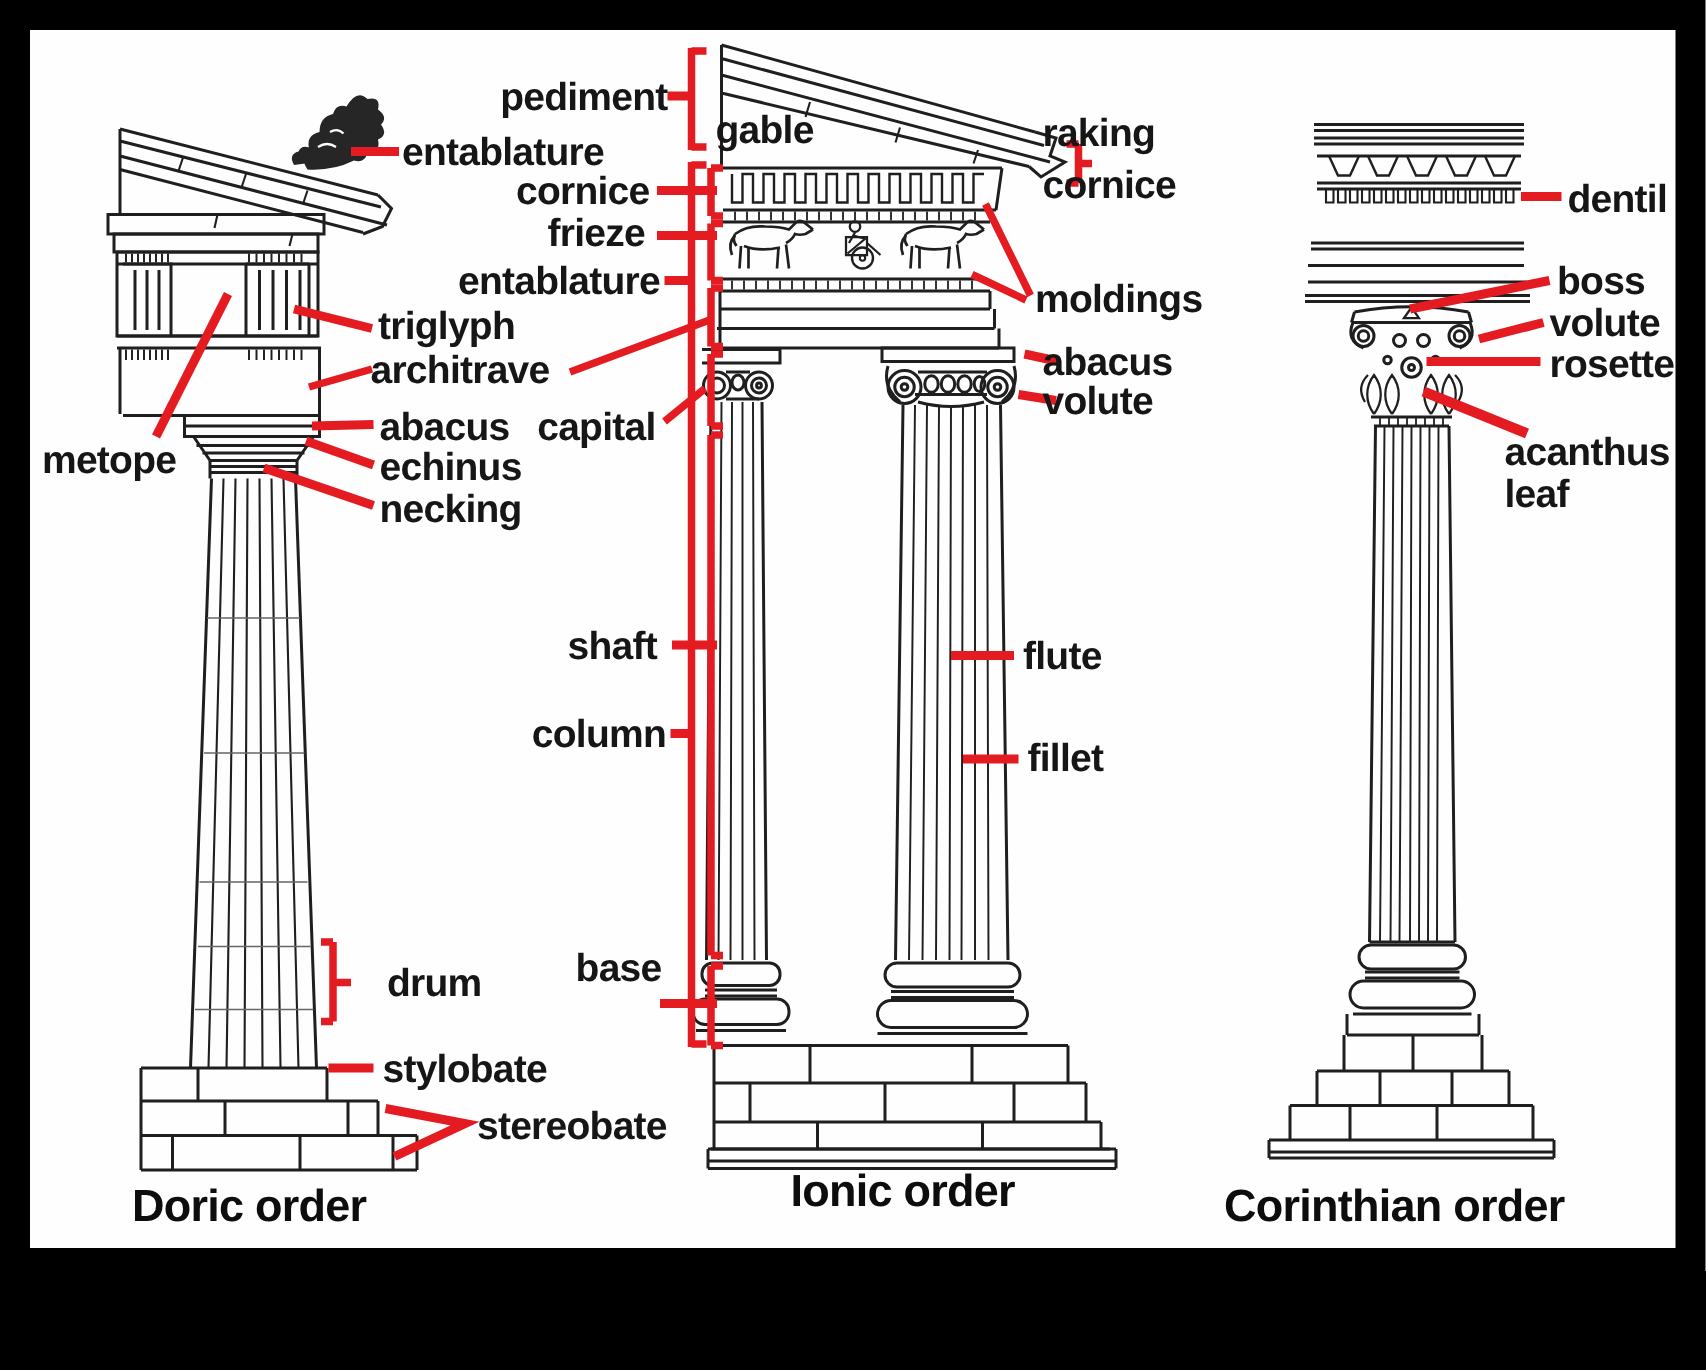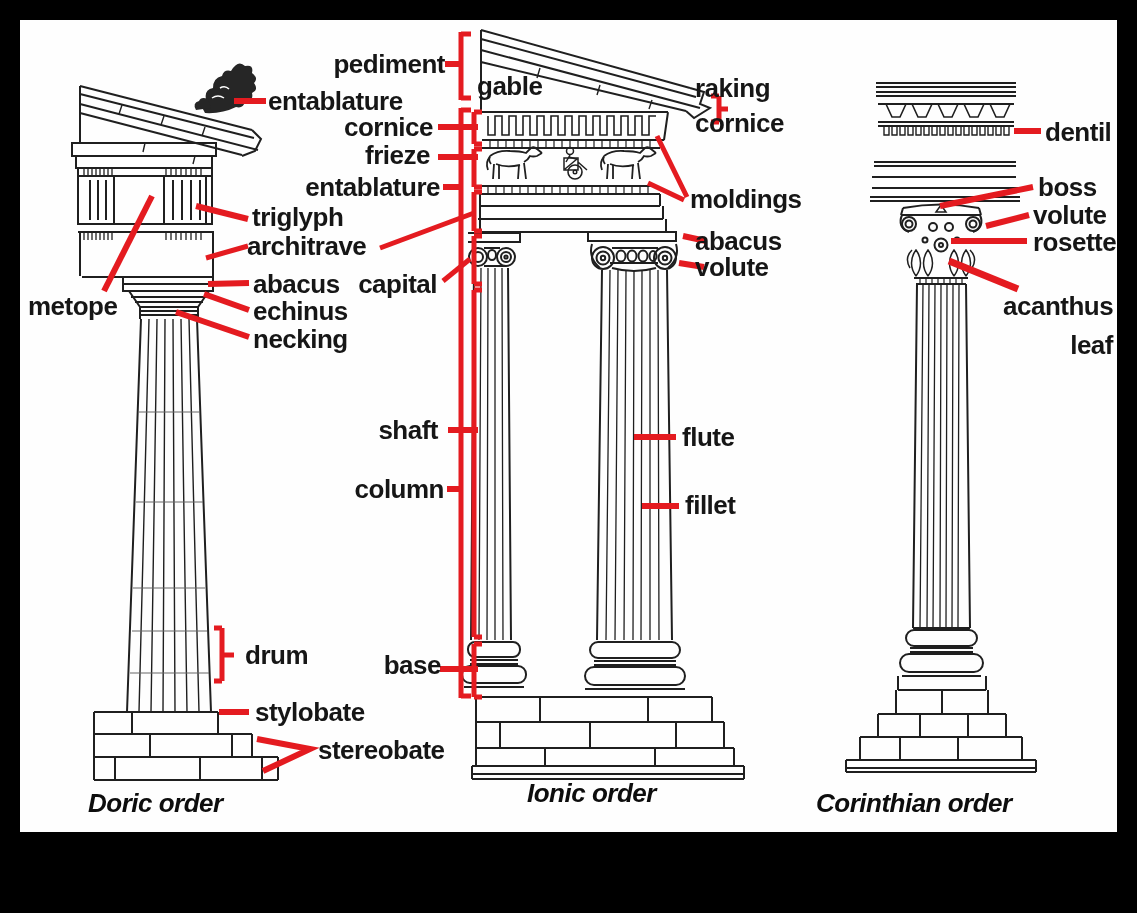--- a/index.html
+++ b/index.html
@@ -11,24 +11,24 @@
     position:absolute;left:20px;top:20px;width:1097px;height:812px;
     background:#fefefe;
   }
   #art{position:absolute;left:0;top:0;width:1137px;height:913px;}
   .lbl{
     position:absolute;font-size:26px;font-weight:700;color:#161616;
     line-height:1;white-space:nowrap;letter-spacing:-0.5px;
   }
   .lbl.r{text-align:right;}
   .lbl.wrap{white-space:normal;line-height:35px;}
-  .lbl.wrapc{white-space:normal;line-height:39px;text-align:right;}
+  .lbl.wrapc{white-space:normal;line-height:28px;text-align:left;}
   .title{
-    position:absolute;font-size:26px;font-weight:800;color:#0d0d0d;
-    line-height:1;white-space:nowrap;letter-spacing:-0.5px;font-style:italic;
+    position:absolute;font-size:30px;font-weight:800;color:#0d0d0d;
+    line-height:1;white-space:nowrap;letter-spacing:-0.5px;
   }
 </style>
 </head>
 <body>
 
 <div id="canvas"></div>
 
 <svg id="art" viewBox="0 0 1137 913" xmlns="http://www.w3.org/2000/svg">
   <defs>
     <g id="horse" stroke="#1f1f1f" stroke-width="1.8" fill="none">
@@ -238,30 +238,30 @@
   </g>
 </svg>
 
 <div class="lbl r" style="right:692px;top:51px">pediment</div>
 <div class="lbl r" style="right:704px;top:114px">cornice</div>
 <div class="lbl r" style="right:707px;top:142px">frieze</div>
 <div class="lbl r" style="right:697px;top:174px">entablature</div>
 <div class="lbl r" style="right:700px;top:271px">capital</div>
 <div class="lbl r" style="right:699px;top:417px">shaft</div>
 <div class="lbl r" style="right:693px;top:476px">column</div>
-<div class="lbl r" style="right:696px;top:652px">base</div>
+<div class="lbl r" style="right:696px;top:632px">base</div>
 
 <div class="lbl" style="left:268px;top:88px">entablature</div>
 <div class="lbl" style="left:252px;top:204px">triglyph</div>
 <div class="lbl" style="left:247px;top:233px">architrave</div>
 <div class="lbl" style="left:28px;top:293px">metope</div>
 <div class="lbl" style="left:253px;top:271px">abacus</div>
 <div class="lbl" style="left:253px;top:298px">echinus</div>
 <div class="lbl" style="left:253px;top:326px">necking</div>
-<div class="lbl" style="left:245px;top:642px">drum</div>
+<div class="lbl" style="left:258px;top:642px">drum</div>
 <div class="lbl" style="left:255px;top:699px">stylobate</div>
 <div class="lbl" style="left:318px;top:737px">stereobate</div>
 
 <div class="lbl" style="left:477px;top:73px">gable</div>
 <div class="lbl wrap" style="left:695px;top:71px;width:110px">raking cornice</div>
 <div class="lbl" style="left:690px;top:186px">moldings</div>
 <div class="lbl" style="left:695px;top:228px">abacus</div>
 <div class="lbl" style="left:695px;top:254px">volute</div>
 <div class="lbl" style="left:682px;top:424px">flute</div>
 <div class="lbl" style="left:685px;top:492px">fillet</div>

